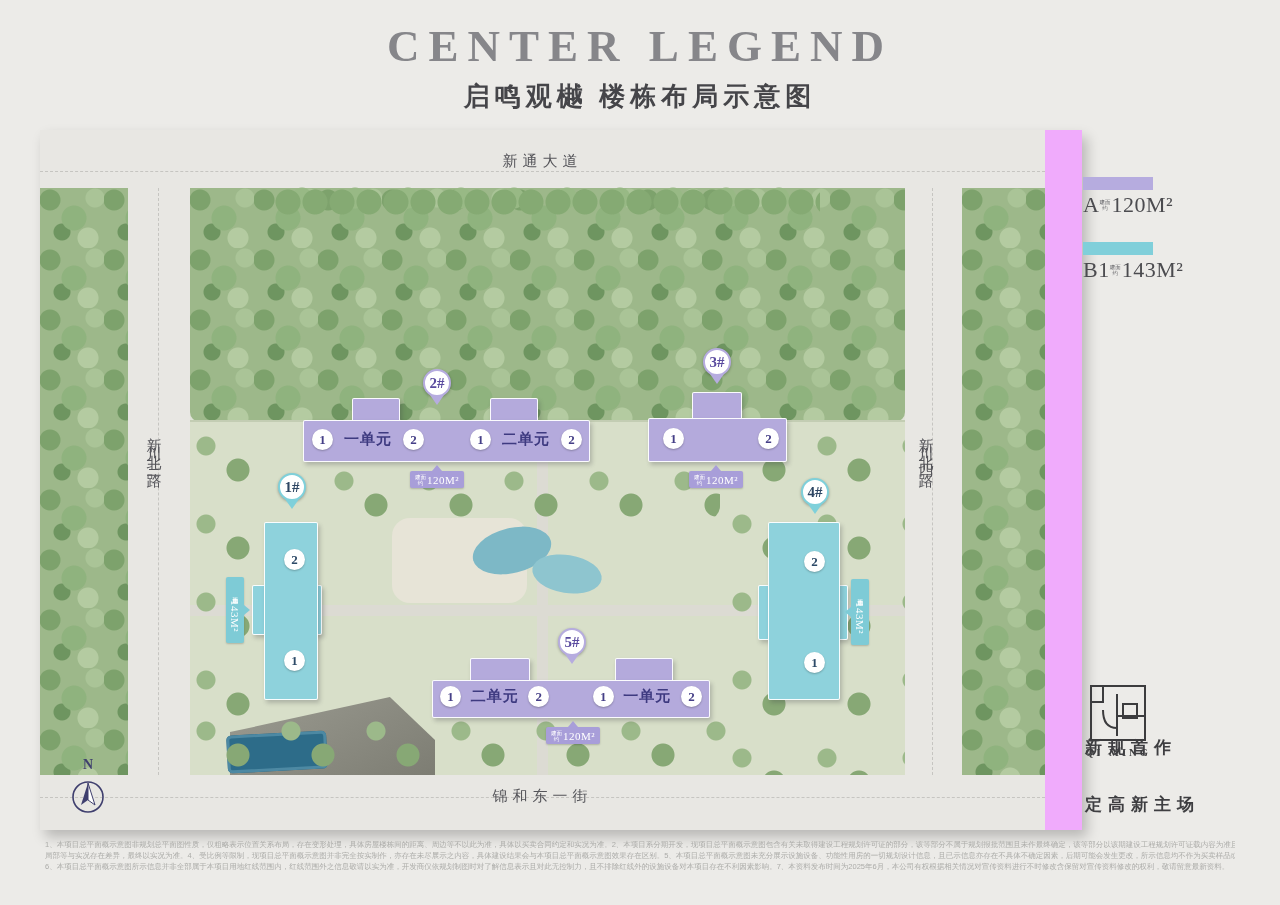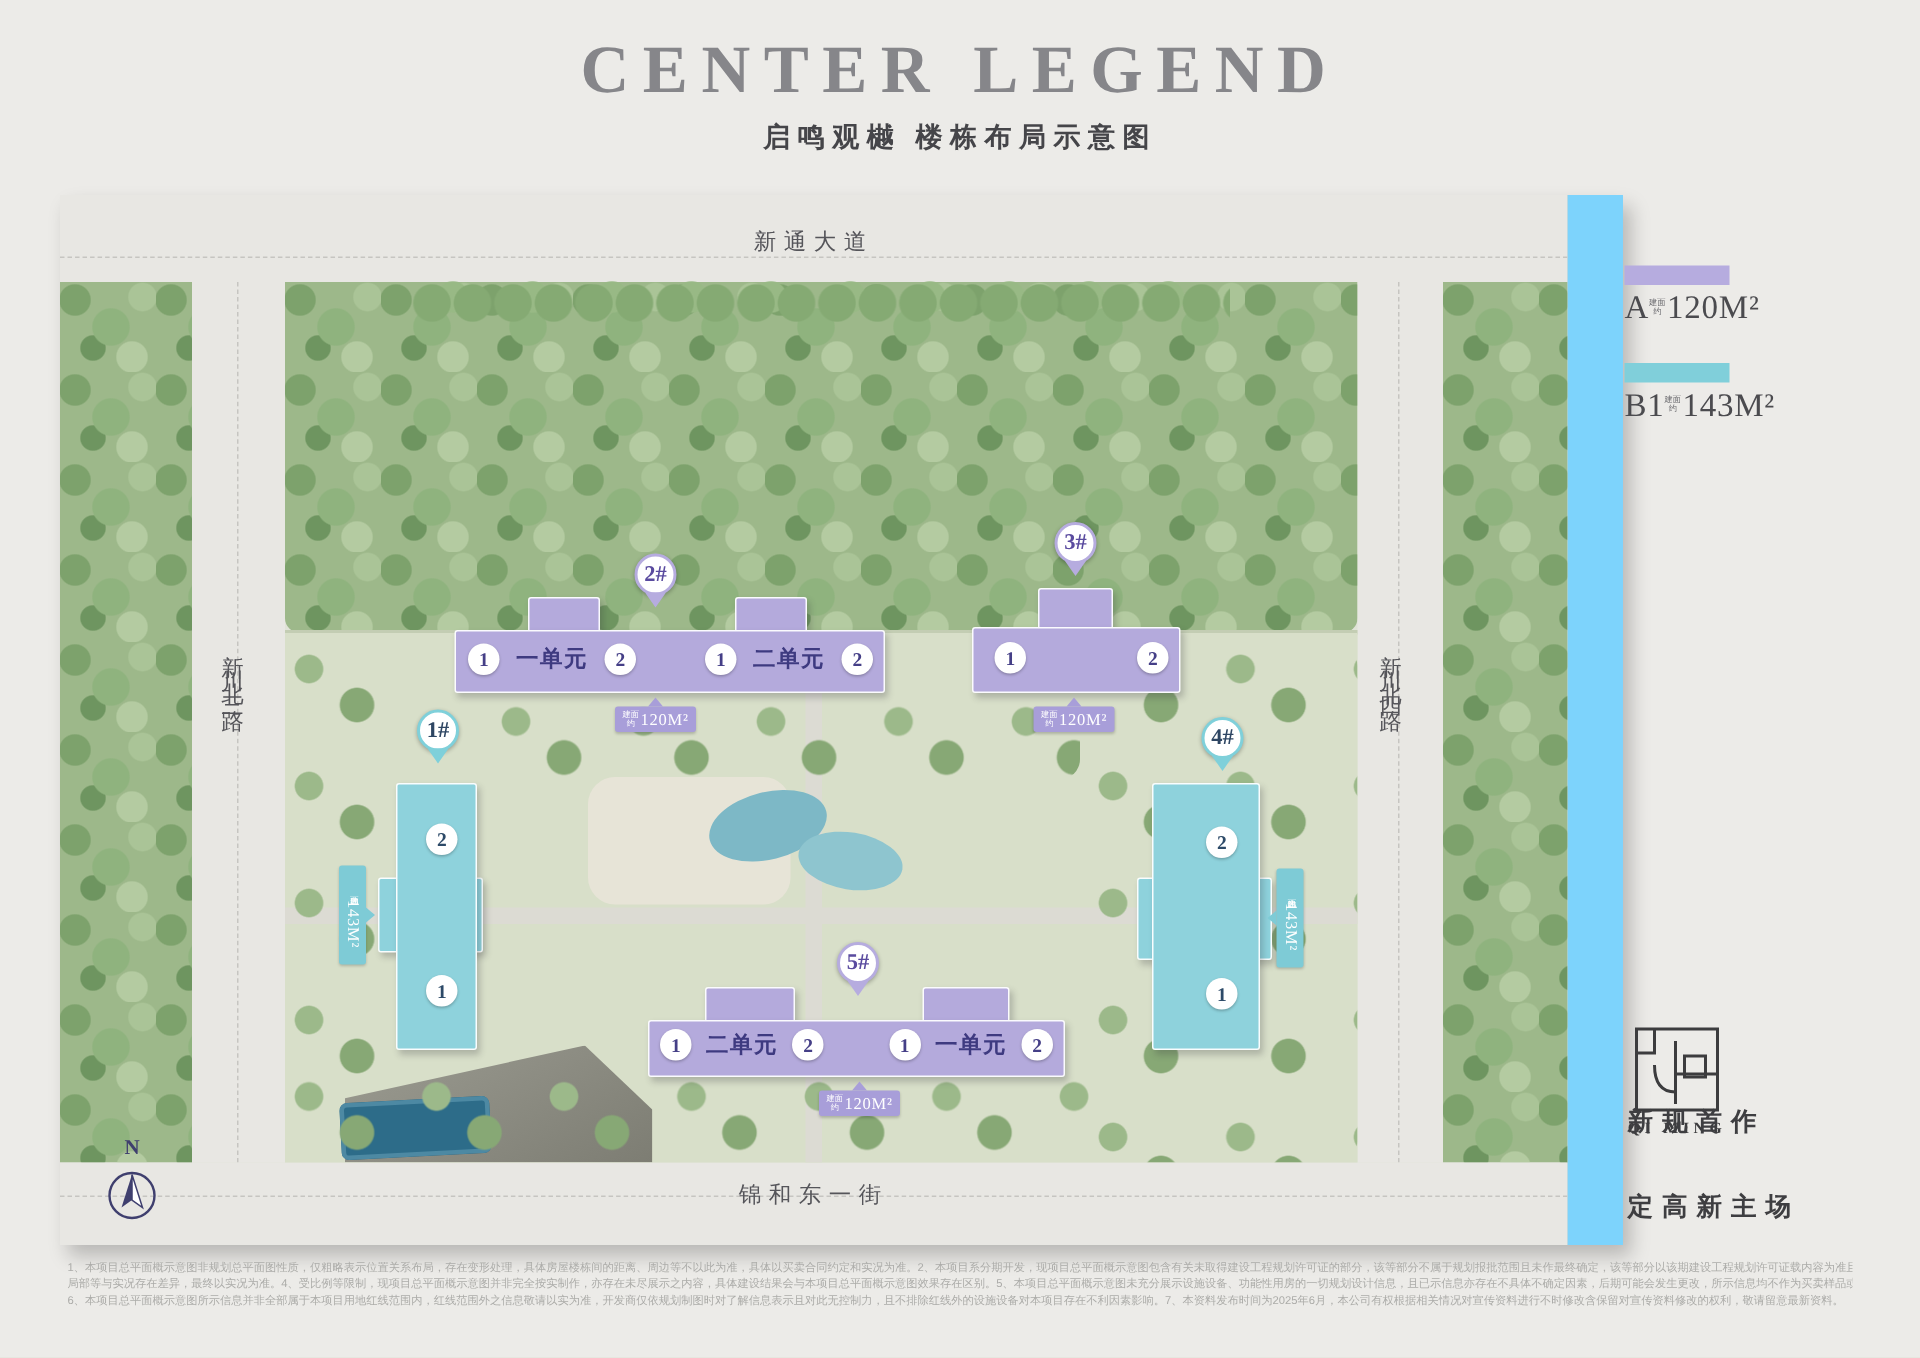--- a/index.html
+++ b/index.html
@@ -4,25 +4,25 @@
 <style>
   * { margin:0; padding:0; box-sizing:border-box; }
   html,body { width:1280px; height:905px; }
   body { font-family:"Liberation Serif", serif; background:#ecebe8; position:relative; overflow:hidden; }
 
   .abs { position:absolute; }
 
   
   .title { top:20px; left:0; width:1280px; text-align:center; font-size:45px; font-weight:600;
            letter-spacing:9px; color:#86868a; }
-  .subtitle { top:79px; left:0; width:1280px; text-align:center; font-size:18px; font-weight:700;
+  .subtitle { top:79px; left:0; width:1280px; text-align:center; font-size:26px; font-weight:700;
               letter-spacing:5px; color:#454549; }
 
   
-  .board { left:40px; top:130px; width:1042px; height:700px; background:#7dd3fc;
+  .board { left:40px; top:130px; width:1042px; height:700px; background:#f0abfc;
            box-shadow:5px 7px 12px rgba(0,0,0,.22); }
   .map { left:0; top:0; width:1005px; height:700px; background:#e0e3d7; overflow:hidden;
          box-shadow:inset -1px 0 0 rgba(0,0,0,.06); }
 
   
   .road { background:#e8e7e3; }
   .road-top    { left:0; top:0; width:1005px; height:58px; }
   .road-bottom { left:0; top:645px; width:1005px; height:55px; }
   .road-left   { left:88px; top:58px; width:62px; height:587px; }
   .road-right  { left:865px; top:58px; width:57px; height:587px; }

